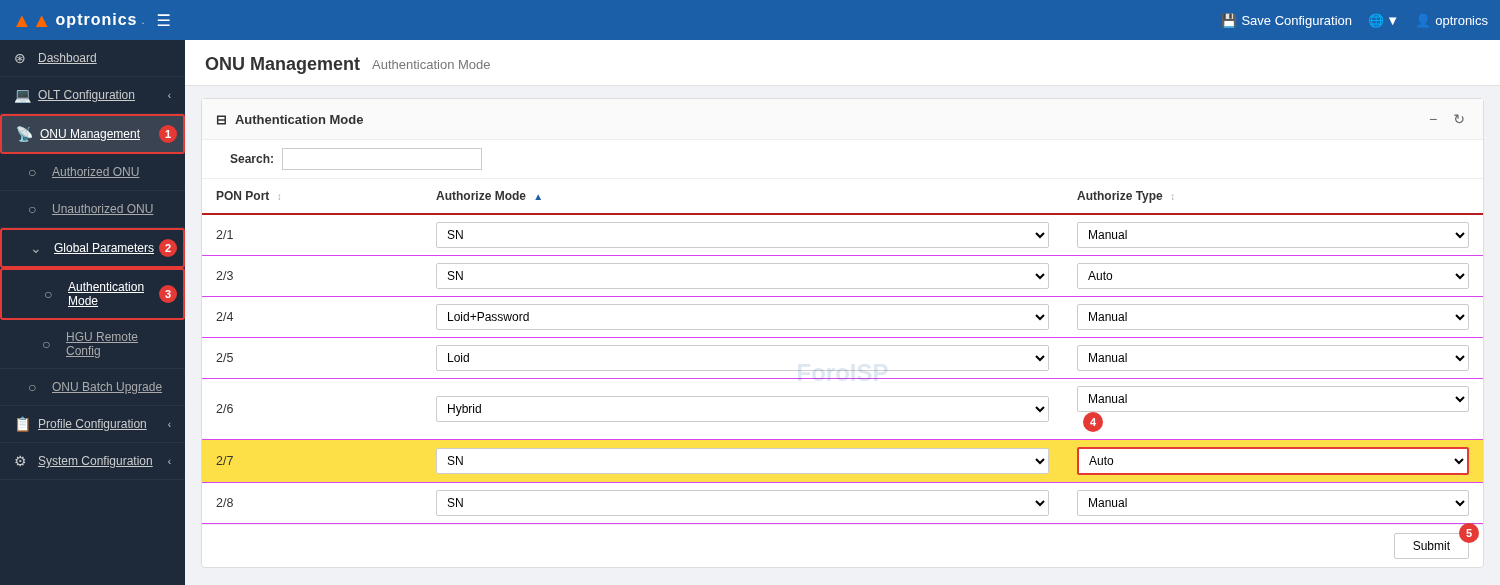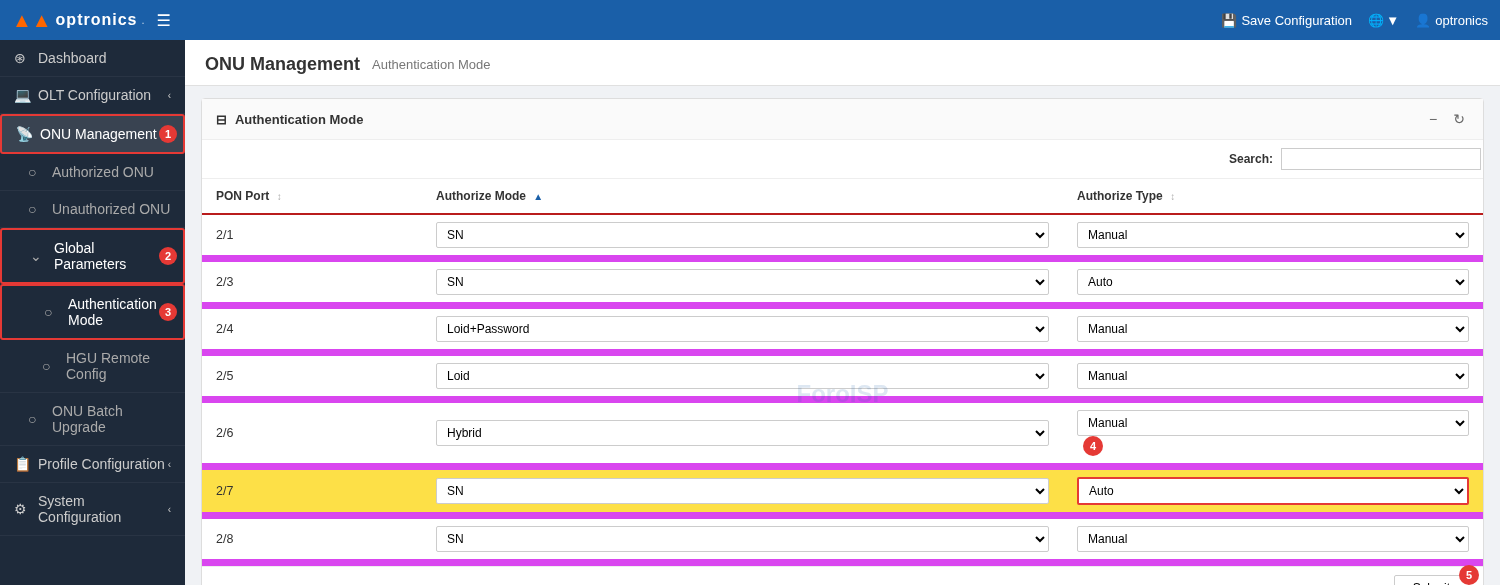--- a/index.html
+++ b/index.html
@@ -43,21 +43,21 @@
       display: flex;
       align-items: center;
       padding: 10px 14px;
       cursor: pointer;
       color: #ccc;
       position: relative;
       border-bottom: 1px solid rgba(255,255,255,0.05);
     }
     .sidebar-item.active { background: rgba(255,255,255,0.12); color: white; }
     .sidebar-item .item-icon { margin-right: 8px; font-size: 14px; width: 16px; }
-    .sidebar-item .item-label { flex: 1; font-size: 14px; }
+    .sidebar-item .item-label { flex: 1; font-size: 12px; text-decoration: underline; }
     .sidebar-item .chevron { font-size: 10px; }
     .sidebar-item.sub { padding-left: 28px; font-size: 12px; color: #aaa; }
     .sidebar-item.sub2 { padding-left: 42px; font-size: 12px; color: #aaa; }
     .badge {
       background: #e53935;
       color: white;
       border-radius: 50%;
       width: 18px;
       height: 18px;
       display: flex;
@@ -113,22 +113,22 @@
       background: #fafafa;
     }
     .card-title { display: flex; align-items: center; gap: 8px; font-size: 13px; font-weight: bold; color: #333; }
     .card-actions { display: flex; align-items: center; gap: 8px; }
     .card-action-btn { background: none; border: none; cursor: pointer; font-size: 14px; color: #666; padding: 2px 4px; }
 
     
     .search-bar {
       display: flex;
       align-items: center;
-      justify-content: flex-end;
-      padding: 8px 2px;
+      justify-content: flex-start;
+      padding: 8px 28px;
       border-bottom: 1px solid #eee;
       gap: 8px;
     }
     .search-label { font-size: 12px; color: #333; font-weight: bold; }
     .search-input {
       border: 1px solid #ccc;
       padding: 3px 6px;
       width: 200px;
       font-size: 12px;
       outline: none;
@@ -142,21 +142,21 @@
       padding: 10px 14px;
       text-align: left;
       font-size: 12px;
       color: #333;
       border-bottom: 2px solid #b91c1c;
       white-space: nowrap;
       font-weight: bold;
     }
     th .sort-icon { color: #1a5fa8; margin-left: 4px; font-size: 10px; }
     th .sort-icon-gray { color: #aaa; margin-left: 4px; font-size: 10px; }
-    tbody tr { border-bottom: 7px solid #d946ef; }
+    tbody tr { border-bottom: 1px solid #d946ef; }
     tbody tr.selected-row { background: #fde047; }
     td { padding: 7px 14px; font-size: 12.5px; color: #333; }
 
     select {
       width: 100%;
       padding: 4px 6px;
       border: 1px solid #ccc;
       background: white;
       font-size: 12px;
       cursor: pointer;

